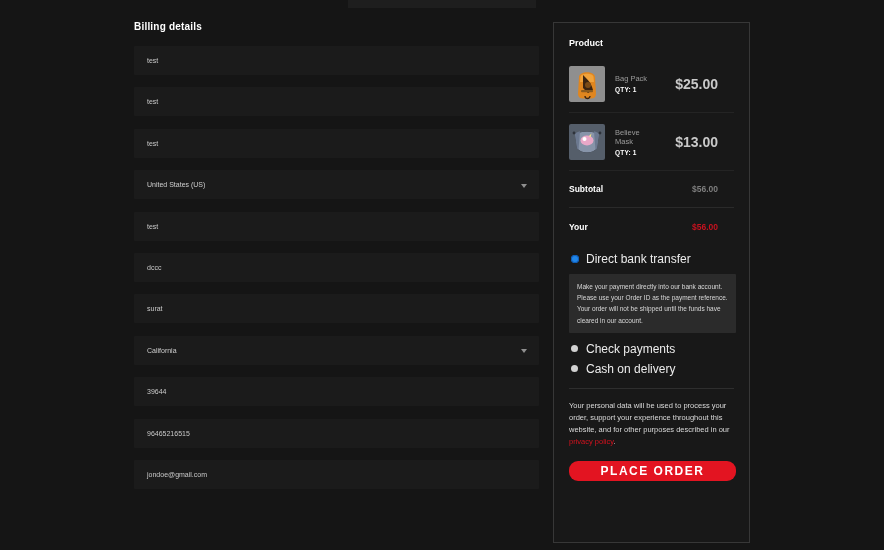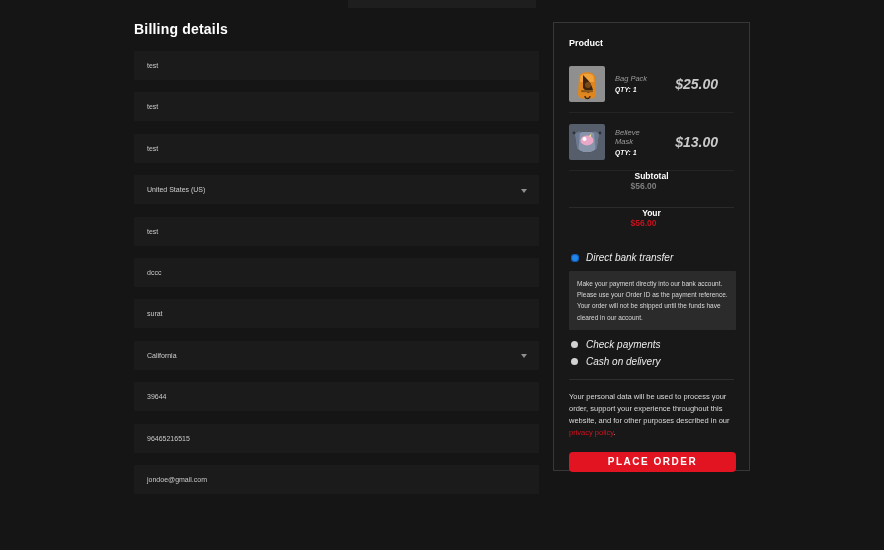--- a/index.html
+++ b/index.html
@@ -9,75 +9,75 @@
     font-family:"Liberation Sans","DejaVu Sans",sans-serif;
     color:#fff;
     position:relative;
   }
 
   
   .top-partial { position:absolute; left:348px; top:0; width:188px; height:8px; background:#1e1e1e; }
 
   
   .billing { position:absolute; left:134px; top:21px; width:405px; }
-  .billing-title { font-size:14px; font-weight:bold; color:#ffffff; letter-spacing:.2px; margin-bottom:14px; }
+  .billing-title { font-size:10px; font-weight:bold; color:#ffffff; letter-spacing:.2px; margin-bottom:14px; }
   .field {
     height:29px; width:405px; background:#1b1b1b; border-radius:1px;
     display:flex; align-items:center; padding:0 13px; margin-bottom:12.4px;
     font-size:7px; color:#c9c9c9; position:relative;
   }
   .field.select { color:#cfcfcf; }
   .chevron {
     position:absolute; right:12px; top:50%; margin-top:-1px;
     width:0; height:0; border-left:3.5px solid transparent; border-right:3.5px solid transparent;
     border-top:4px solid #8f8f8f;
   }
 
   
   .panel {
-    position:absolute; left:553px; top:22px; width:197px; height:449px;
+    position:absolute; left:553px; top:22px; width:197px; height:521px;
     background:#181818; border:1px solid #373737; padding:14px 15px 13px 15px;
   }
   .panel-title { font-size:9px; font-weight:bold; margin:1px 0 7px 0; }
 
-  .item-row { display:flex; align-items:center; height:58px; border-bottom:1px solid #242424;font-style:italic; }
+  .item-row { display:flex; align-items:center; height:58px; border-bottom:1px solid #242424; }
   .item-thumb { width:36px; height:36px; flex:0 0 36px; border-radius:2px; overflow:hidden; }
   .item-thumb svg { display:block; }
   .item-info { margin-left:10px; flex:1; }
   .item-name { font-size:7.5px; color:#9b9b9b; }
   .item-qty { font-size:6.5px; font-weight:bold; color:#ffffff; margin-top:3px; letter-spacing:.2px; }
   .item-price { font-size:14px; font-weight:bold; color:#c9c9c9; padding-right:16px;margin-left:26px; }
 
-  .total-row { display:flex; justify-content:flex-start; align-items:center; height:37px;flex-direction:column; }
+  .total-row { display:flex; justify-content:space-between; align-items:center; height:37px; }
   .total-row.sub { border-bottom:1px solid #2a2a2a; }
   .total-label { font-size:8.5px; font-weight:bold; color:#ffffff; }
   .total-value { font-size:8.5px; font-weight:bold; padding-right:16px; }
   .total-value.gray { color:#7e7e7e; }
   .total-value.red { color:#c6121f; }
 
   .pay-option { display:flex; align-items:center; margin-top:9px; }
   .radio { width:8px; height:8px; border-radius:50%; margin:0 7px 0 2px; flex:0 0 8px; }
   .radio.on { background:#2186e8; box-shadow:inset 0 0 0 1px #0f5bb5; }
   .radio.off { width:7px; height:7px; flex:0 0 7px; background:#d2d2d2; margin-right:8px; }
-  .pay-label { font-size:10px; color:#ececec;font-style:italic; }
+  .pay-label { font-size:12px; color:#ececec; }
 
   .bank-box {
     background:#2b2b2b; border-radius:1px; margin-top:8px; padding:7px 8px;
     font-size:6.5px; line-height:1.72; color:#d8d8d8; width:167px;
   }
 
   .divider { border:none; border-top:1px solid #2e2e2e; margin:12px 0 0 0; }
 
   .privacy { margin-top:11px; font-size:7.5px; line-height:1.6; color:#d9d9d9; width:167px; }
   .privacy a { color:#d5121e; text-decoration:none; cursor:pointer; }
 
   .place-order {
     display:block; width:167px; height:20px; margin-top:13px;
-    background:#e31421; border:none; border-radius:4px; cursor:pointer;
-    color:#ffffff; font-family:inherit; font-size:10px; font-weight:bold; letter-spacing:1.5px;
+    background:#e31421; border:none; border-radius:9px; cursor:pointer;
+    color:#ffffff; font-family:inherit; font-size:12px; font-weight:bold; letter-spacing:1.5px;
   }
 </style>
 </head>
 <body>
 
 <div class="top-partial"></div>
 
 <div class="billing">
   <div class="billing-title">Billing details</div>
 

